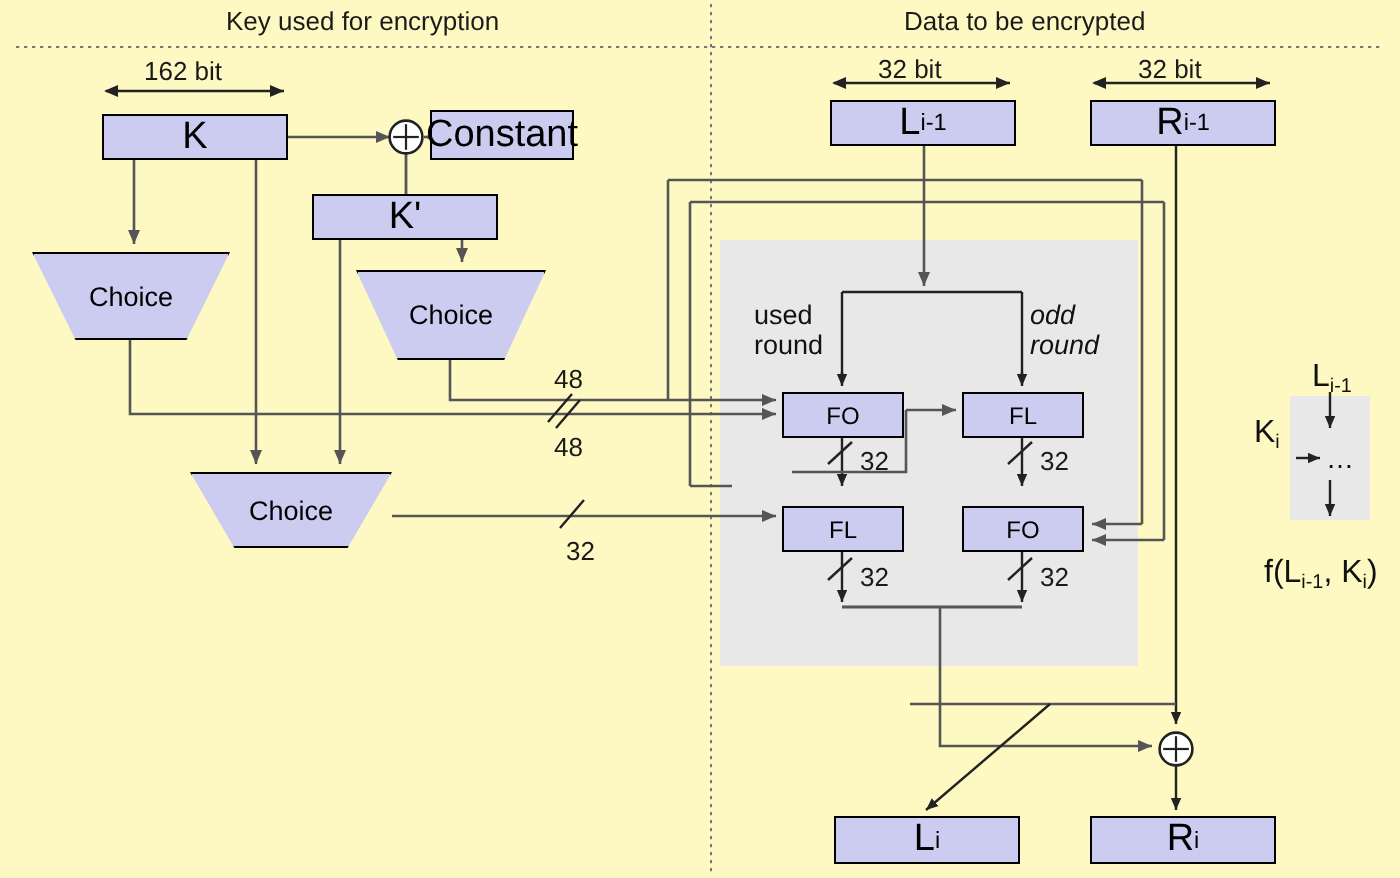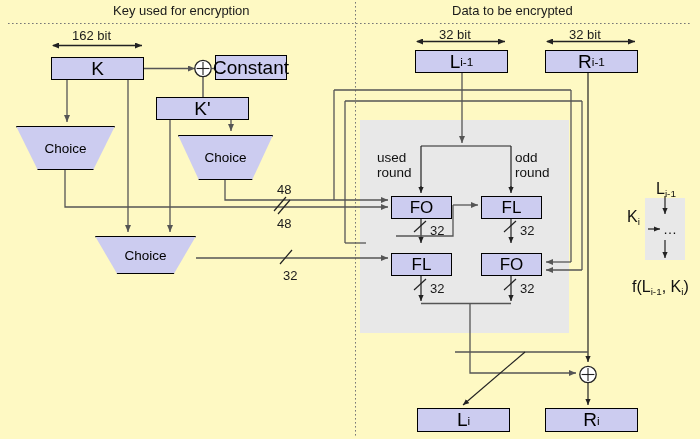--- a/index.html
+++ b/index.html
@@ -32,21 +32,21 @@
     position: absolute;
     background: #ccccf0;
     border: 1.4px solid #000000;
     display: flex;
     align-items: center;
     justify-content: center;
     color: #000000;
     box-sizing: border-box;
   }
   .bigbox { font-size: 19px; }
-  .medbox { font-size: 17px; }
+  .medbox { font-size: 12px; }
   .lbl {
     position: absolute;
     font-size: 13px;
     color: #1a1a1a;
     white-space: nowrap;
   }
   .lbl2 {
     position: absolute;
     font-size: 13.5px;
     color: #111111;
@@ -226,21 +226,21 @@
   </div>
   <div class="blockbox bigbox" style="left:545px; top:50px; width:93px; height:23px;">
     <span>R</span>
       <span class="sub">i-1</span>
   </div>
 
   <div class="lbl2" style="left:377px; top:150px;">
     <div>used</div>
     <div>round</div>
   </div>
-  <div class="lbl2" style="left:515px; top:150px;">
+  <div class="lbl2" style="left:515px; top:150px;font-style:italic;">
     <div>odd</div>
     <div>round</div>
   </div>
 
   <div class="blockbox medbox" style="left:391px; top:196px; width:61px; height:23px;">FO</div>
   <div class="blockbox medbox" style="left:481px; top:196px; width:61px; height:23px;">FL</div>
   <div class="blockbox medbox" style="left:391px; top:253px; width:61px; height:23px;">FL</div>
   <div class="blockbox medbox" style="left:481px; top:253px; width:61px; height:23px;">FO</div>
 
   <div class="lbl" style="left:430px; top:223px;">32</div>

